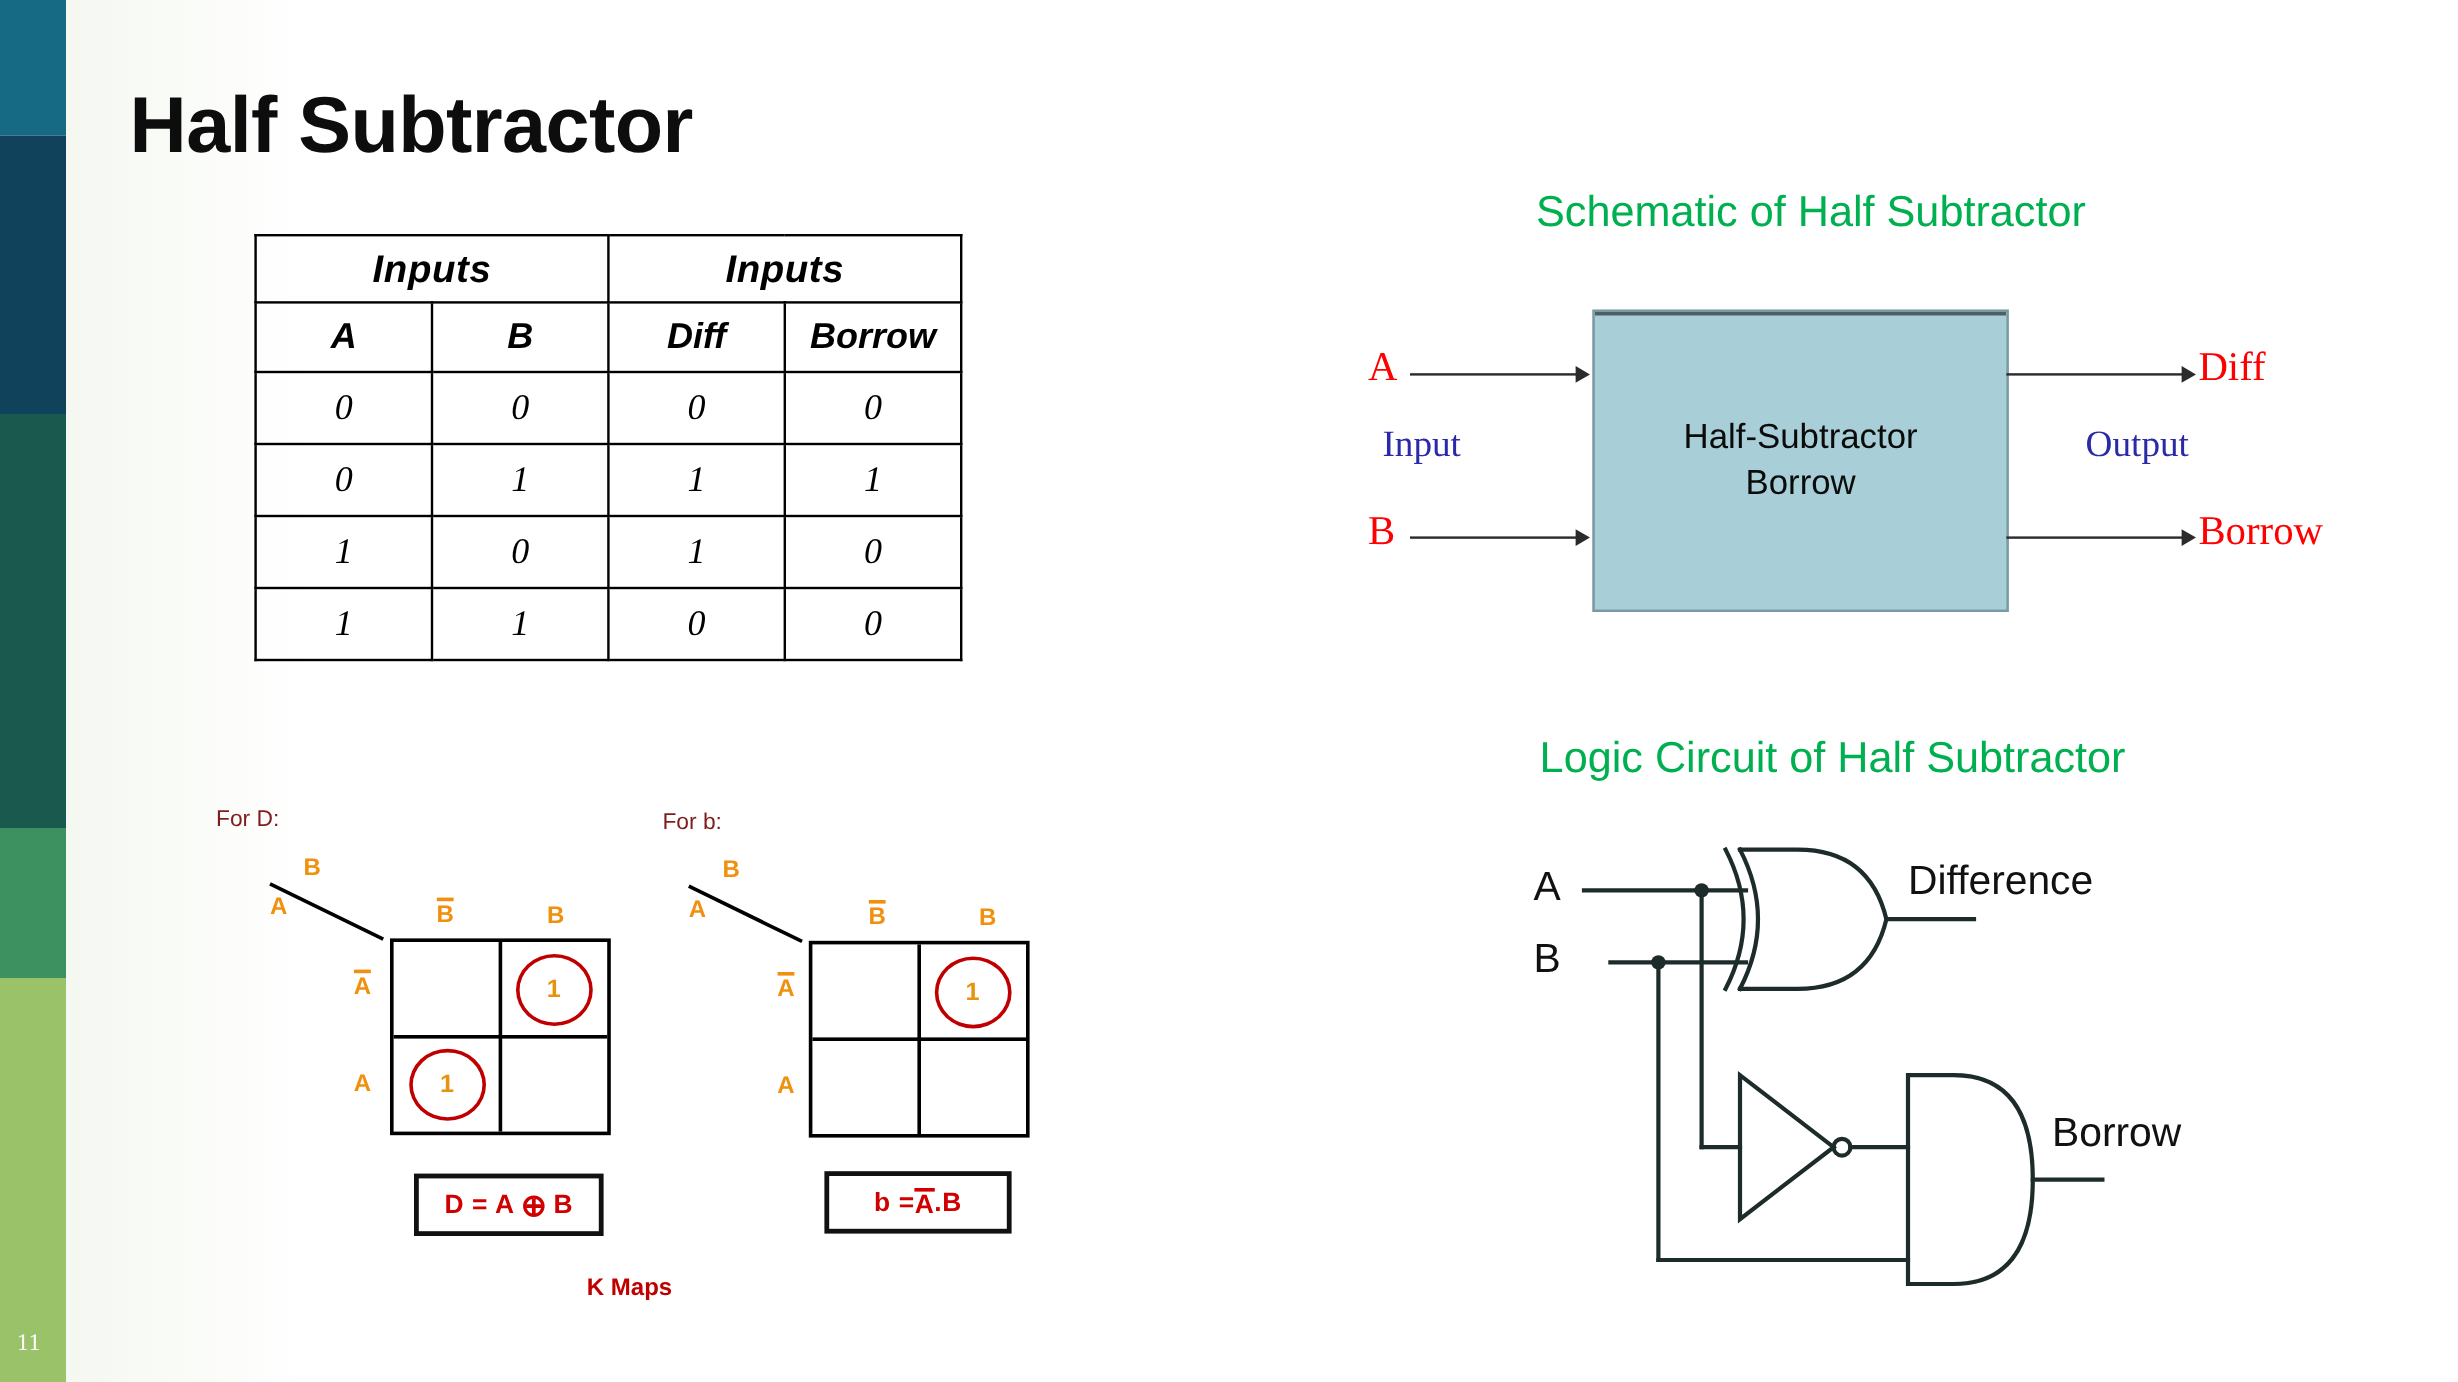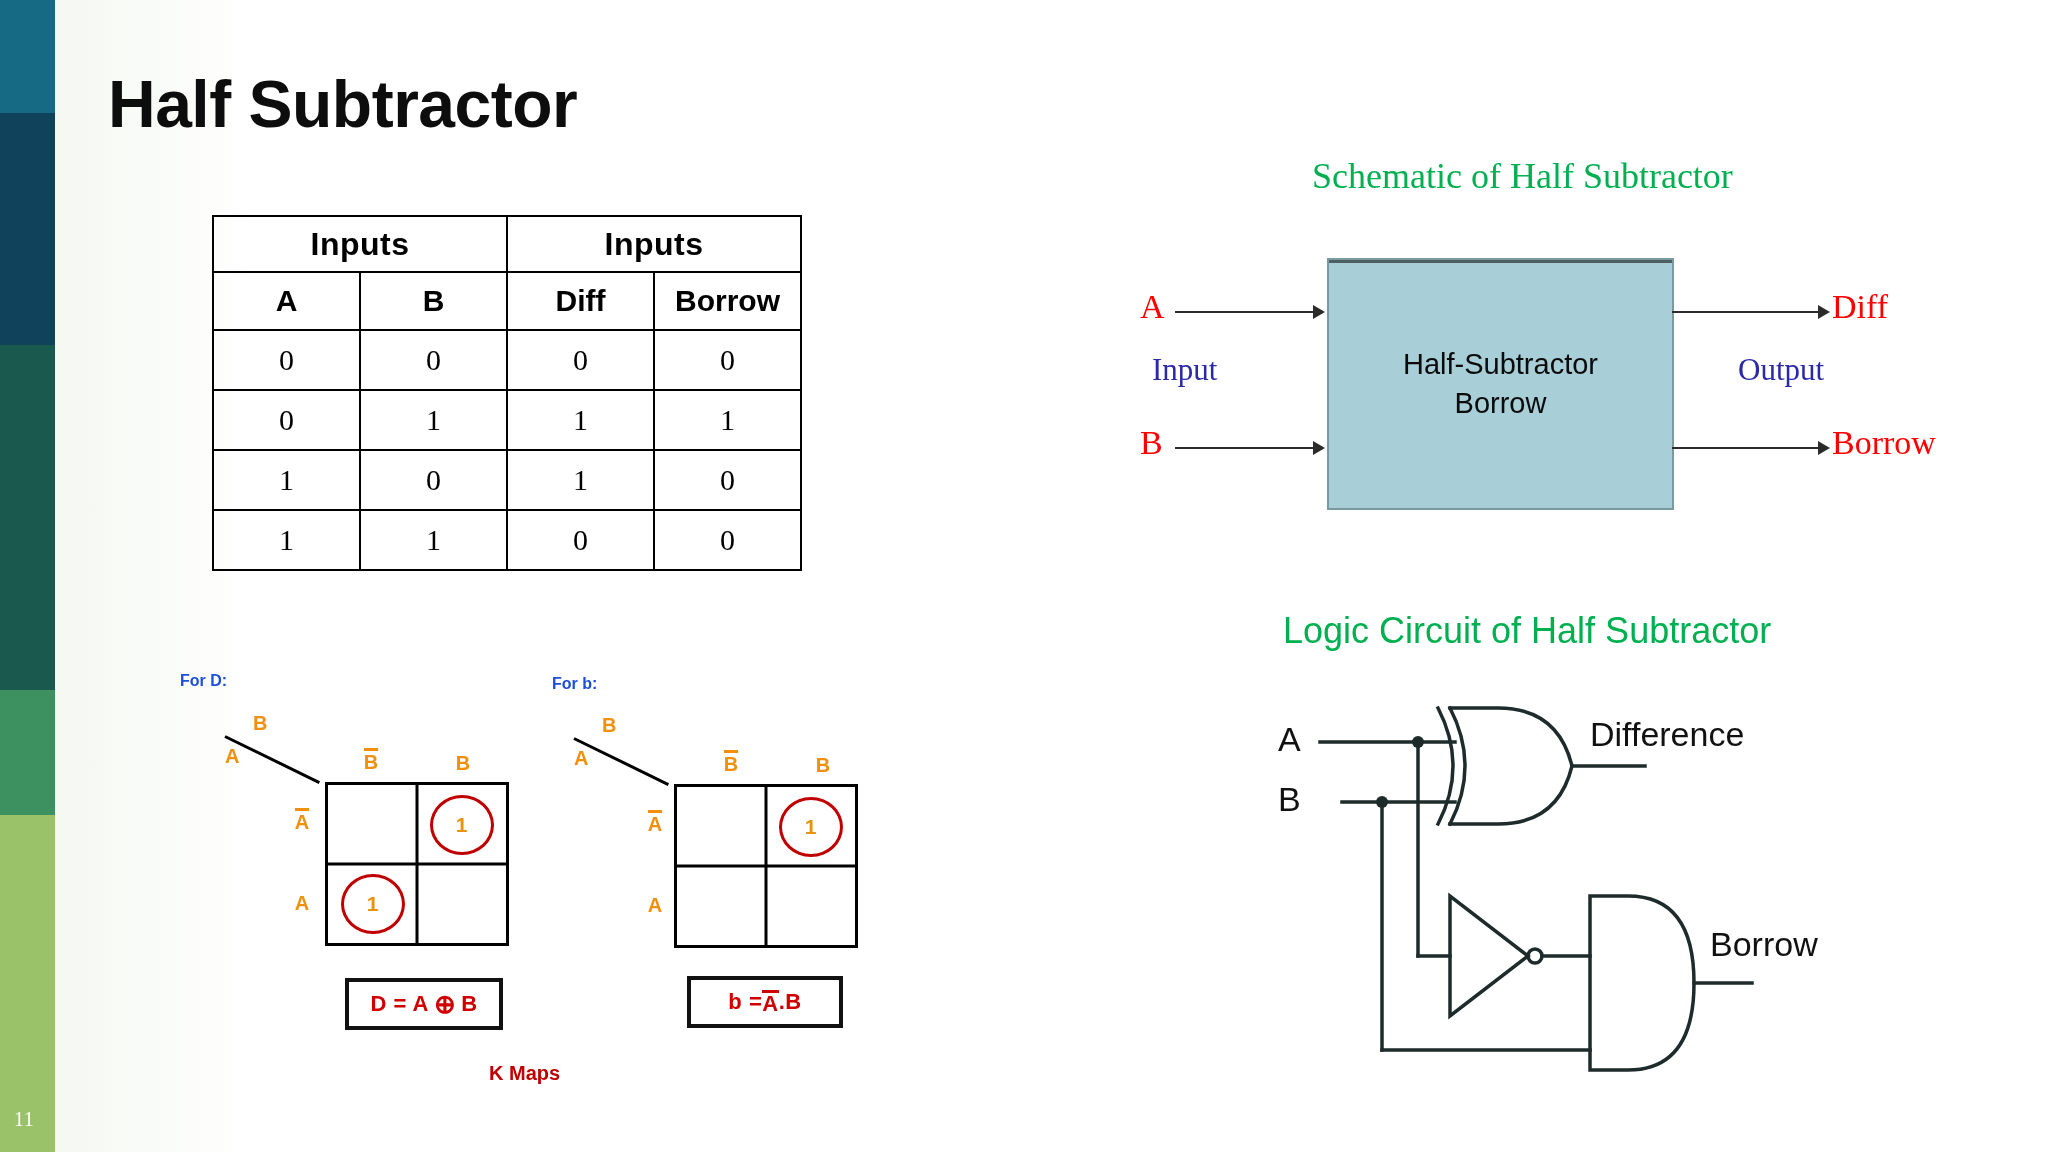--- a/index.html
+++ b/index.html
@@ -60,21 +60,22 @@
     font-weight: bold;
     color: #0d0d0d;
     letter-spacing: -0.5px;
     white-space: nowrap;
   }
 
   
   #truth-table-wrap {
     position: absolute;
     left: 212px;
-    top: 215px;
+    top: 195px;
+    font-style: italic;
   }
   table.tt {
     border-collapse: collapse;
     font-family: "Liberation Sans", sans-serif;
   }
   table.tt td {
     border: 2px solid #000000;
     text-align: center;
     vertical-align: middle;
     color: #000;
@@ -96,23 +97,23 @@
     width: 143px;
     height: 56px;
     font-size: 30px;
     font-family: "Liberation Serif", serif;
   }
 
   
   .kmap-block { position: absolute; }
   .kmap-caption {
     position: absolute;
-    font-size: 16px;
-    font-weight: bold;
-    color: #1d4ed8;
+    font-size: 19px;
+    font-weight: normal;
+    color: #7f1d1d;
     white-space: nowrap;
   }
   .kmap-grid {
     position: absolute;
     width: 184px;
     height: 164px;
     border: 3px solid #000;
     box-sizing: border-box;
   }
   .kmap-grid .vline {
@@ -411,21 +412,21 @@
 
     <div class="formula-box" style="left:687px;top:976px;width:148px;height:44px;">
       <span>b = </span>
       <span class="ovl">A</span>
       <span>.B</span>
     </div>
   </div>
 
   <div id="kmaps-label">K Maps</div>
 
-  <div class="section-title" style="left:1312px;top:155px;font-family:Liberation Serif, serif;">Schematic of Half Subtractor</div>
+  <div class="section-title" style="left:1280px;top:155px;">Schematic of Half Subtractor</div>
 
   <div id="schematic-box">
     <div>
       <div>Half-Subtractor</div>
       <div>Borrow</div>
     </div>
   </div>
 
   <div class="wire" style="left:1175px;top:311px;width:140px;"></div>
   <div class="arrowhead" style="left:1313px;top:305px;"></div>

